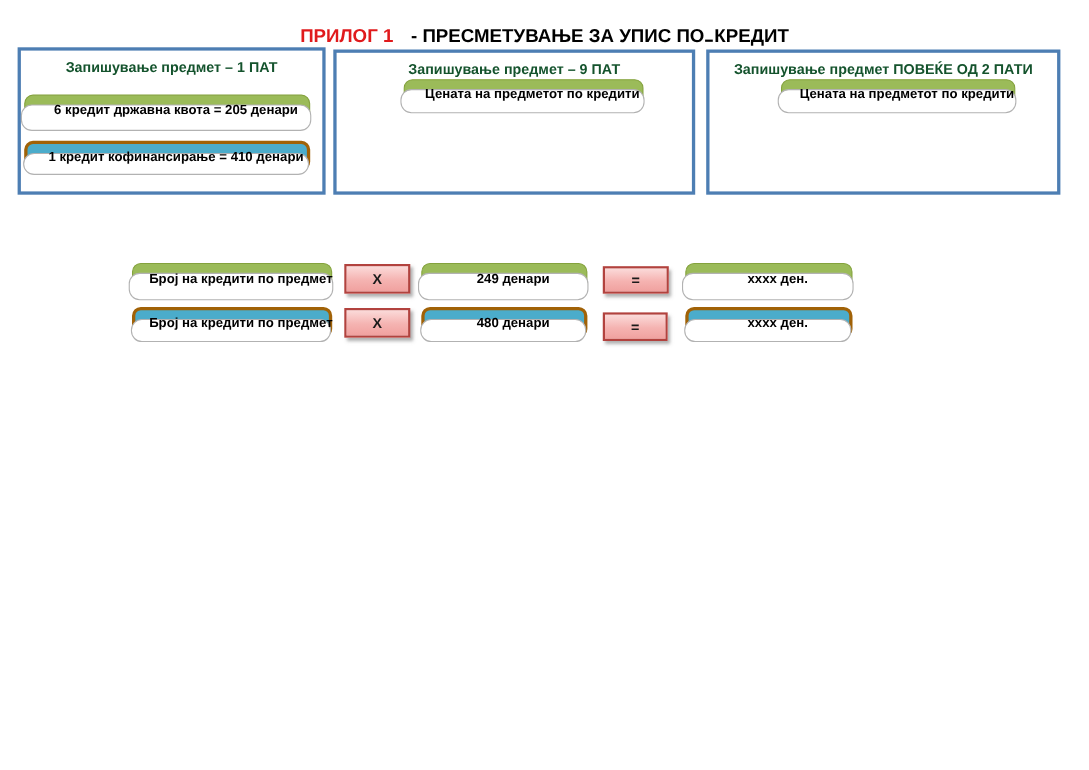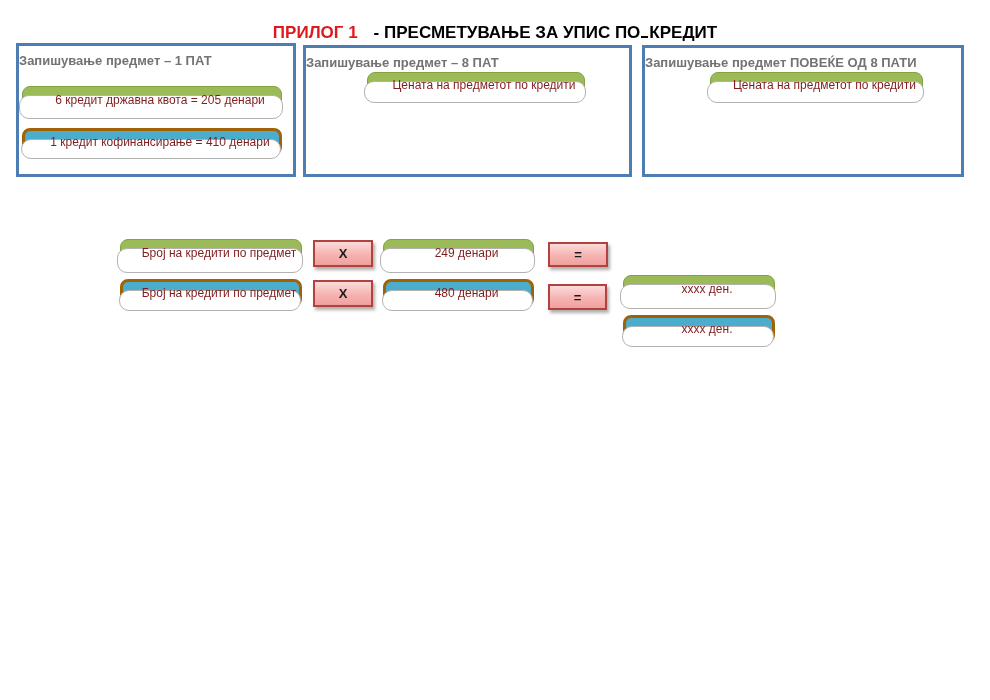--- a/index.html
+++ b/index.html
@@ -42,35 +42,36 @@
     box-sizing: border-box;
   }
   .panel-1 { left: 16px;  top: 43px; width: 280px; height: 134px; }
   .panel-2 { left: 303px; top: 45px; width: 329px; height: 132px; }
   .panel-3 { left: 642px; top: 45px; width: 322px; height: 132px; }
   .panel-title {
     position: absolute;
     top: 7px;
     left: 0;
     width: 100%;
+    text-align: center;
     font-size: 13px;
     font-weight: bold;
-    color: #737373;
+    color: #14532d;
     white-space: nowrap;
   }
 
   
   .pill {
     position: absolute;
     display: flex;
     align-items: center;
     justify-content: center;
     font-size: 12px;
-    font-weight: normal;
-    color: #7f1d1d;
+    font-weight: bold;
+    color: #000000;
     border-radius: 8px;
     box-sizing: border-box;
     z-index: 0;
     white-space: nowrap;
     padding-left: 16px;
   }
   .pill::after {           
     content: "";
     position: absolute;
     left: -4px;
@@ -87,21 +88,21 @@
 
   
   .p1-b1 { left: 3px;  top: 40px; width: 260px; height: 27px; }
   .p1-b2 { left: 3px;  top: 82px; width: 260px; height: 27px; }
   .p2-b1 { left: 61px; top: 24px; width: 218px; height: 25px; }
   .p3-b1 { left: 65px; top: 24px; width: 213px; height: 25px; }
 
   
   .f-c1 { left: 120px; width: 182px; height: 28px; }
   .f-c2 { left: 383px; width: 151px; height: 28px; }
-  .f-c3 { left: 623px; width: 152px; height: 28px; margin-top: 36px; }
+  .f-c3 { left: 623px; width: 152px; height: 28px; }
   .f-r1 { top: 239px; }
   .f-r2 { top: 279px; }
 
   
   .op {
     position: absolute;
     display: flex;
     align-items: center;
     justify-content: center;
     font-size: 13px;
@@ -127,26 +128,26 @@
 
   <div class="main-title"><span class="t-red">ПРИЛОГ 1</span><span class="t-black">- ПРЕСМЕТУВАЊЕ ЗА УПИС ПО</span><span class="uspace"></span><span class="t-black">КРЕДИТ</span></div>
 
   <div class="panel panel-1">
     <div class="panel-title">Запишување предмет – 1 ПАТ</div>
     <div class="pill green p1-b1">6 кредит државна квота = 205 денари</div>
     <div class="pill blue p1-b2">1 кредит кофинансирање = 410 денари</div>
   </div>
 
   <div class="panel panel-2">
-    <div class="panel-title">Запишување предмет – 8 ПАТ</div>
+    <div class="panel-title">Запишување предмет – 9 ПАТ</div>
     <div class="pill green p2-b1">Цената на предметот по кредити</div>
   </div>
 
   <div class="panel panel-3">
-    <div class="panel-title">Запишување предмет ПОВЕЌЕ ОД 8 ПАТИ</div>
+    <div class="panel-title">Запишување предмет ПОВЕЌЕ ОД 2 ПАТИ</div>
     <div class="pill green p3-b1">Цената на предметот по кредити</div>
   </div>
 
   <div class="pill green f-c1 f-r1">Број на кредити по предмет</div>
   <div class="op op-x1">X</div>
   <div class="pill green f-c2 f-r1">249 денари</div>
   <div class="op op-eq1">=</div>
   <div class="pill green f-c3 f-r1">хххх ден.</div>
 
   <div class="pill blue f-c1 f-r2">Број на кредити по предмет</div>

